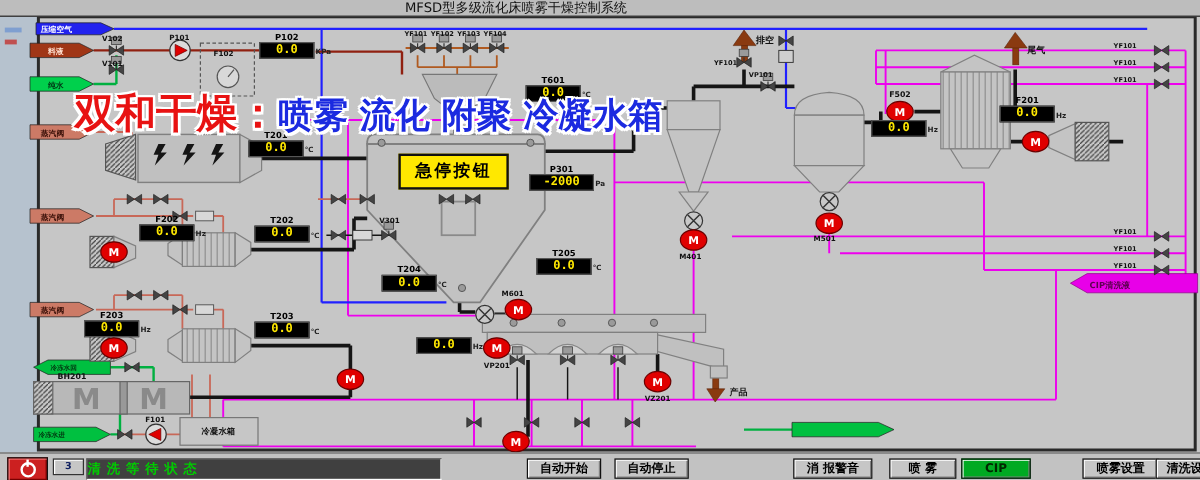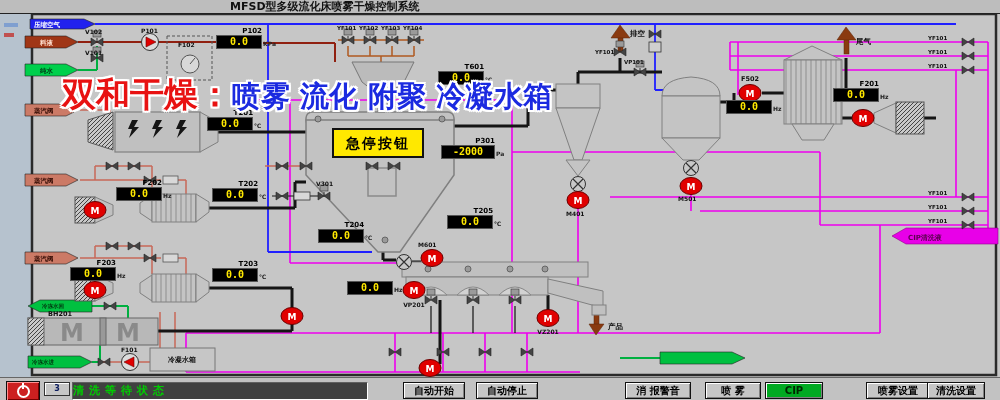--- a/index.html
+++ b/index.html
@@ -1,49 +1,49 @@
 <!DOCTYPE html>
 <html><head>
 <meta charset="utf-8">
 <style>
   html,body{margin:0;padding:0;background:#888;}
   #stage{position:relative;width:1000px;height:400px;overflow:hidden;background:#c6c6c6;
          font-family:"DejaVu Sans",sans-serif;}
   
   #hdr{position:absolute;left:0;top:0;width:1000px;height:13px;background:#bdbdbd;border-bottom:1px solid #222;z-index:6;}
-  #hdr .ttl{position:absolute;left:230px;top:0;width:400px;text-align:left;font-size:11px;font-weight:bold;color:#111;line-height:13px;}
+  #hdr .ttl{position:absolute;left:230px;top:0;width:400px;text-align:center;font-size:11px;font-weight:normal;color:#111;line-height:13px;}
   #hdr .cmp{position:absolute;right:6px;top:0;font-size:9px;font-weight:bold;color:#111;line-height:13px;}
   
   #lstrip{position:absolute;left:0;top:13px;width:31px;height:364px;background:#b6c2ce;z-index:0;}
   #lstrip .d1{position:absolute;left:4px;top:10px;width:14px;height:4px;background:#7f9fd0;}
   #lstrip .d2{position:absolute;left:4px;top:20px;width:10px;height:4px;background:#c05050;}
   
   #dbg{position:absolute;left:31px;top:13px;width:969px;height:364px;background:#c6c6c6;z-index:0;}
   svg{position:absolute;left:0;top:0;z-index:1;}
   svg text{font-family:"DejaVu Sans",sans-serif;font-weight:bold;}
   
-  .disp{position:absolute;z-index:2;display:flex;flex-direction:column;align-items:flex-end;}
+  .disp{position:absolute;z-index:2;display:flex;flex-direction:column;align-items:center;}
   .disp .dl{font-size:7px;font-weight:bold;color:#000;line-height:8px;height:8px;white-space:nowrap;}
   .disp .dv{background:#000;color:#ffe800;font:bold 10px "DejaVu Sans Mono",monospace;
             border:1px solid #555;min-width:40px;height:12px;line-height:12px;text-align:center;padding:0 2px;}
   .disp .du{position:absolute;left:100%;bottom:2px;font-size:6px;font-weight:bold;color:#222;white-space:nowrap;margin-left:1px;}
   
   #estop{position:absolute;left:332px;top:128px;width:92px;height:30px;background:#ffe800;border:2px solid #111;
          box-sizing:border-box;font-size:14px;font-weight:bold;color:#000;text-align:center;line-height:26px;letter-spacing:2px;z-index:2;cursor:pointer;}
   
   #wm{position:absolute;left:62px;top:72px;z-index:3;white-space:nowrap;}
   #wm .b{font-size:34px;font-weight:bold;color:#e81212;
      text-shadow:-2px -2px 0 #fff,2px -2px 0 #fff,-2px 2px 0 #fff,2px 2px 0 #fff,0 -2px 0 #fff,0 2px 0 #fff,-2px 0 0 #fff,2px 0 0 #fff;}
   #wm .s{font-size:29px;font-weight:bold;color:#1b2ae0;
      text-shadow:-2px -2px 0 #fff,2px -2px 0 #fff,-2px 2px 0 #fff,2px 2px 0 #fff,0 -2px 0 #fff,0 2px 0 #fff,-2px 0 0 #fff,2px 0 0 #fff;}
   
   #tbar{position:absolute;left:0;top:377px;width:1000px;height:23px;background:#c2c2c2;border-top:1px solid #666;z-index:6;}
   .tbtn{position:absolute;top:4px;height:17px;background:#c6c6c6;border:1px solid #111;
         box-shadow:inset 1px 1px 0 #fff,inset -1px -1px 0 #808080;
-        font-size:10px;font-weight:bold;color:#000;text-align:center;line-height:16px;box-sizing:border-box;cursor:pointer;white-space:nowrap;}
+        font-size:10px;font-weight:bold;color:#000;text-align:center;line-height:16px;box-sizing:border-box;cursor:pointer;white-space:nowrap;margin-left:36px;}
   #btn-cip{background:#00aa22;color:#002800;}
   #pwr{position:absolute;left:6px;top:3px;width:32px;height:18px;background:#cc2020;border:1px solid #111;
        box-shadow:inset 1px 1px 0 #ff9090,inset -1px -1px 0 #700;cursor:pointer;}
   #pwr .ring{position:absolute;left:10px;top:3px;width:9px;height:9px;border:2px solid #fff;border-radius:50%;}
   #pwr .bar{position:absolute;left:15px;top:1px;width:2px;height:6px;background:#fff;}
   #badge3{position:absolute;left:44px;top:4px;width:24px;height:12px;background:#c6c6c6;border:1px solid #333;
           box-shadow:inset 1px 1px 0 #fff;font-size:8px;font-weight:bold;text-align:center;line-height:11px;color:#102060;}
   #status{position:absolute;left:72px;top:4px;width:294px;height:16px;background:#404040;
           border:1px solid;border-color:#606060 #fff #fff #606060;color:#00cc00;
           font-size:11px;font-weight:bold;text-align:left;line-height:15px;letter-spacing:5px;}

